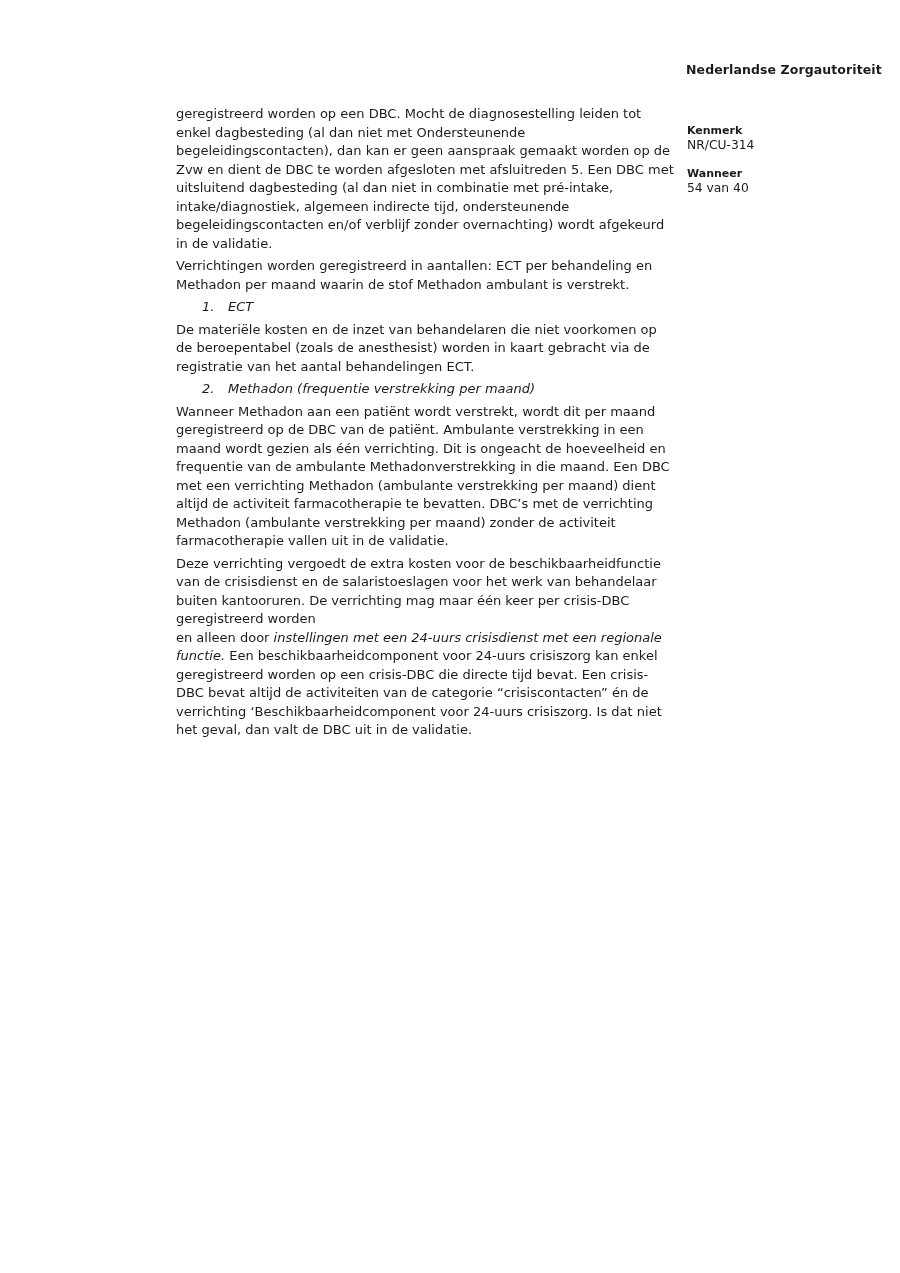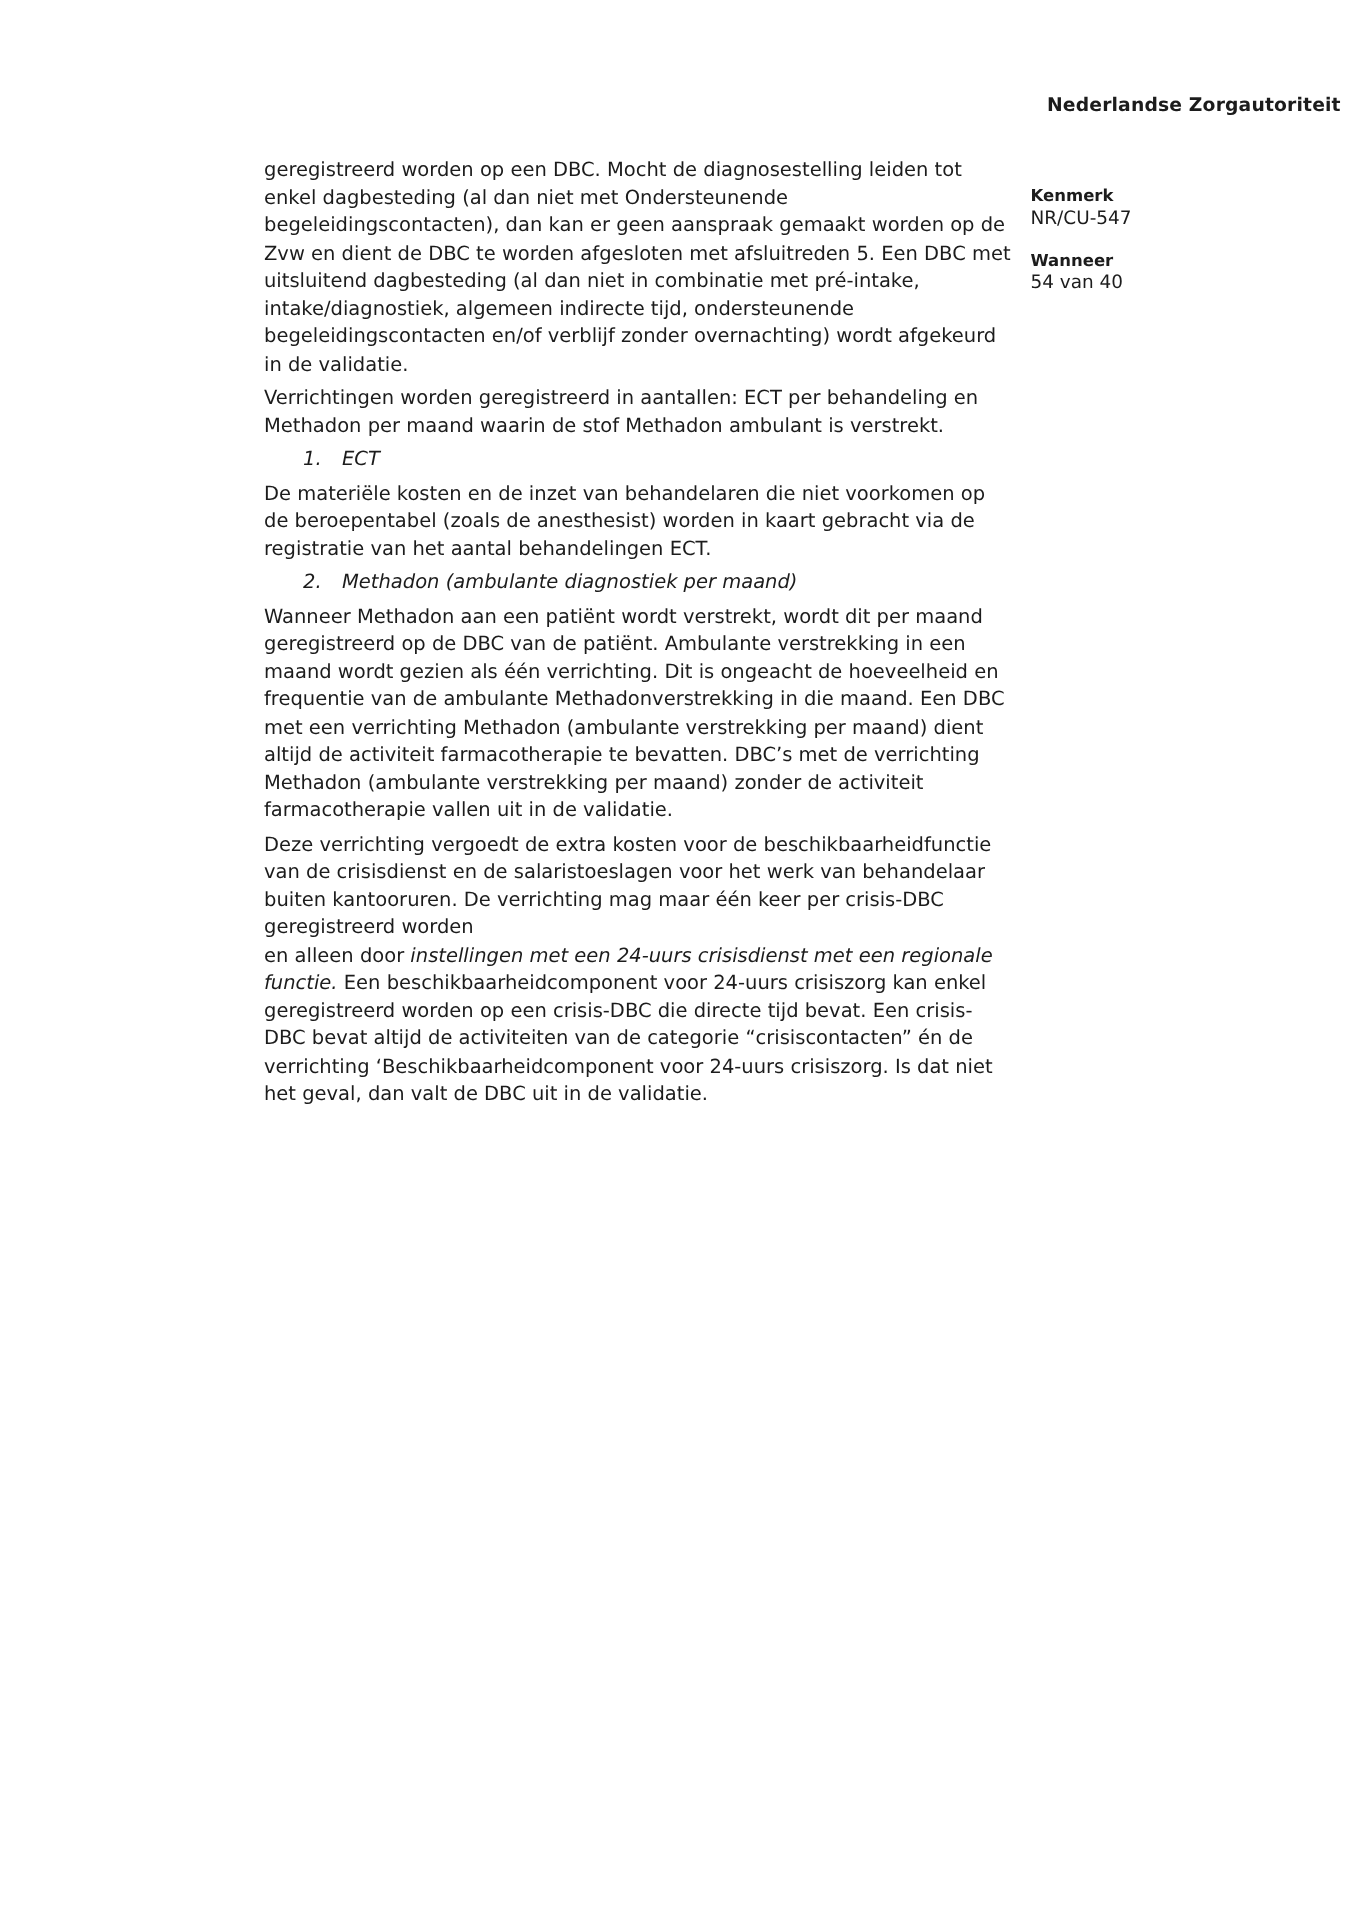--- a/index.html
+++ b/index.html
@@ -20,21 +20,20 @@
   }
   
   .org-name {
     position: absolute;
     left: 686px;
     top: 62px;
     font-size: 12.5px;
     font-weight: bold;
     letter-spacing: 0.1px;
     white-space: nowrap;
-    margin-left: 12px;
   }
   
   .margin-notes {
     position: absolute;
     left: 687px;
     top: 110px;
     width: 170px;
   }
   .margin-note { margin-bottom: 11px; }
   .margin-note .note-label {
@@ -79,32 +78,32 @@
 </head>
 <body>
 
 <div class="page">
 
   <div class="org-name">Nederlandse Zorgautoriteit</div>
 
   <div class="margin-notes">
     <div class="margin-note">
       <div class="note-label">Kenmerk</div>
-      <div class="note-value">NR/CU-547</div>
+      <div class="note-value">NR/CU-314</div>
     </div>
     <div class="margin-note">
       <div class="note-label">Wanneer</div>
       <div class="note-value">54 van 40</div>
     </div>
   </div>
 
   <div class="content">
       <p class="paragraph"><span>geregistreerd worden op een DBC. Mocht de diagnosestelling leiden tot enkel dagbesteding (al dan niet met Ondersteunende begeleidingscontacten), dan kan er geen aanspraak gemaakt worden op de Zvw en dient de DBC te worden afgesloten met afsluitreden 5. Een DBC met uitsluitend dagbesteding (al dan niet in combinatie met pré-intake, intake/diagnostiek, algemeen indirecte tijd, ondersteunende begeleidingscontacten en/of verblijf zonder overnachting) wordt afgekeurd in de validatie.</span></p>
       <p class="paragraph"><span>Verrichtingen worden geregistreerd in aantallen: ECT per behandeling en Methadon per maand waarin de stof Methadon ambulant is verstrekt.</span></p>
       <div class="list-heading"><span class="num">1.</span><span>ECT</span></div>
       <p class="paragraph"><span>De materiële kosten en de inzet van behandelaren die niet voorkomen op de beroepentabel (zoals de anesthesist) worden in kaart gebracht via de registratie van het aantal behandelingen ECT.</span></p>
-      <div class="list-heading"><span class="num">2.</span><span>Methadon (ambulante diagnostiek per maand)</span></div>
+      <div class="list-heading"><span class="num">2.</span><span>Methadon (frequentie verstrekking per maand)</span></div>
       <p class="paragraph"><span>Wanneer Methadon aan een patiënt wordt verstrekt, wordt dit per maand geregistreerd op de DBC van de patiënt. Ambulante verstrekking in een maand wordt gezien als één verrichting. Dit is ongeacht de hoeveelheid en frequentie van de ambulante Methadonverstrekking in die maand. Een DBC met een verrichting Methadon (ambulante verstrekking per maand) dient altijd de activiteit farmacotherapie te bevatten. DBC’s met de verrichting Methadon (ambulante verstrekking per maand) zonder de activiteit farmacotherapie vallen uit in de validatie.</span></p>
       <p class="paragraph"><span>Deze verrichting vergoedt de extra kosten voor de beschikbaarheidfunctie van de crisisdienst en de salaristoeslagen voor het werk van behandelaar buiten kantooruren. De verrichting mag maar één keer per crisis-DBC geregistreerd worden
 en alleen door </span><span class="italic">instellingen met een 24-uurs crisisdienst met een regionale functie.</span><span> Een beschikbaarheidcomponent voor 24-uurs crisiszorg kan enkel geregistreerd worden op een crisis-DBC die directe tijd bevat. Een crisis-DBC bevat altijd de activiteiten van de categorie “crisiscontacten” én de verrichting ‘Beschikbaarheidcomponent voor 24-uurs crisiszorg. Is dat niet het geval, dan valt de DBC uit in de validatie.</span></p>
     </div>
 
 </div>
 
 </body></html>

